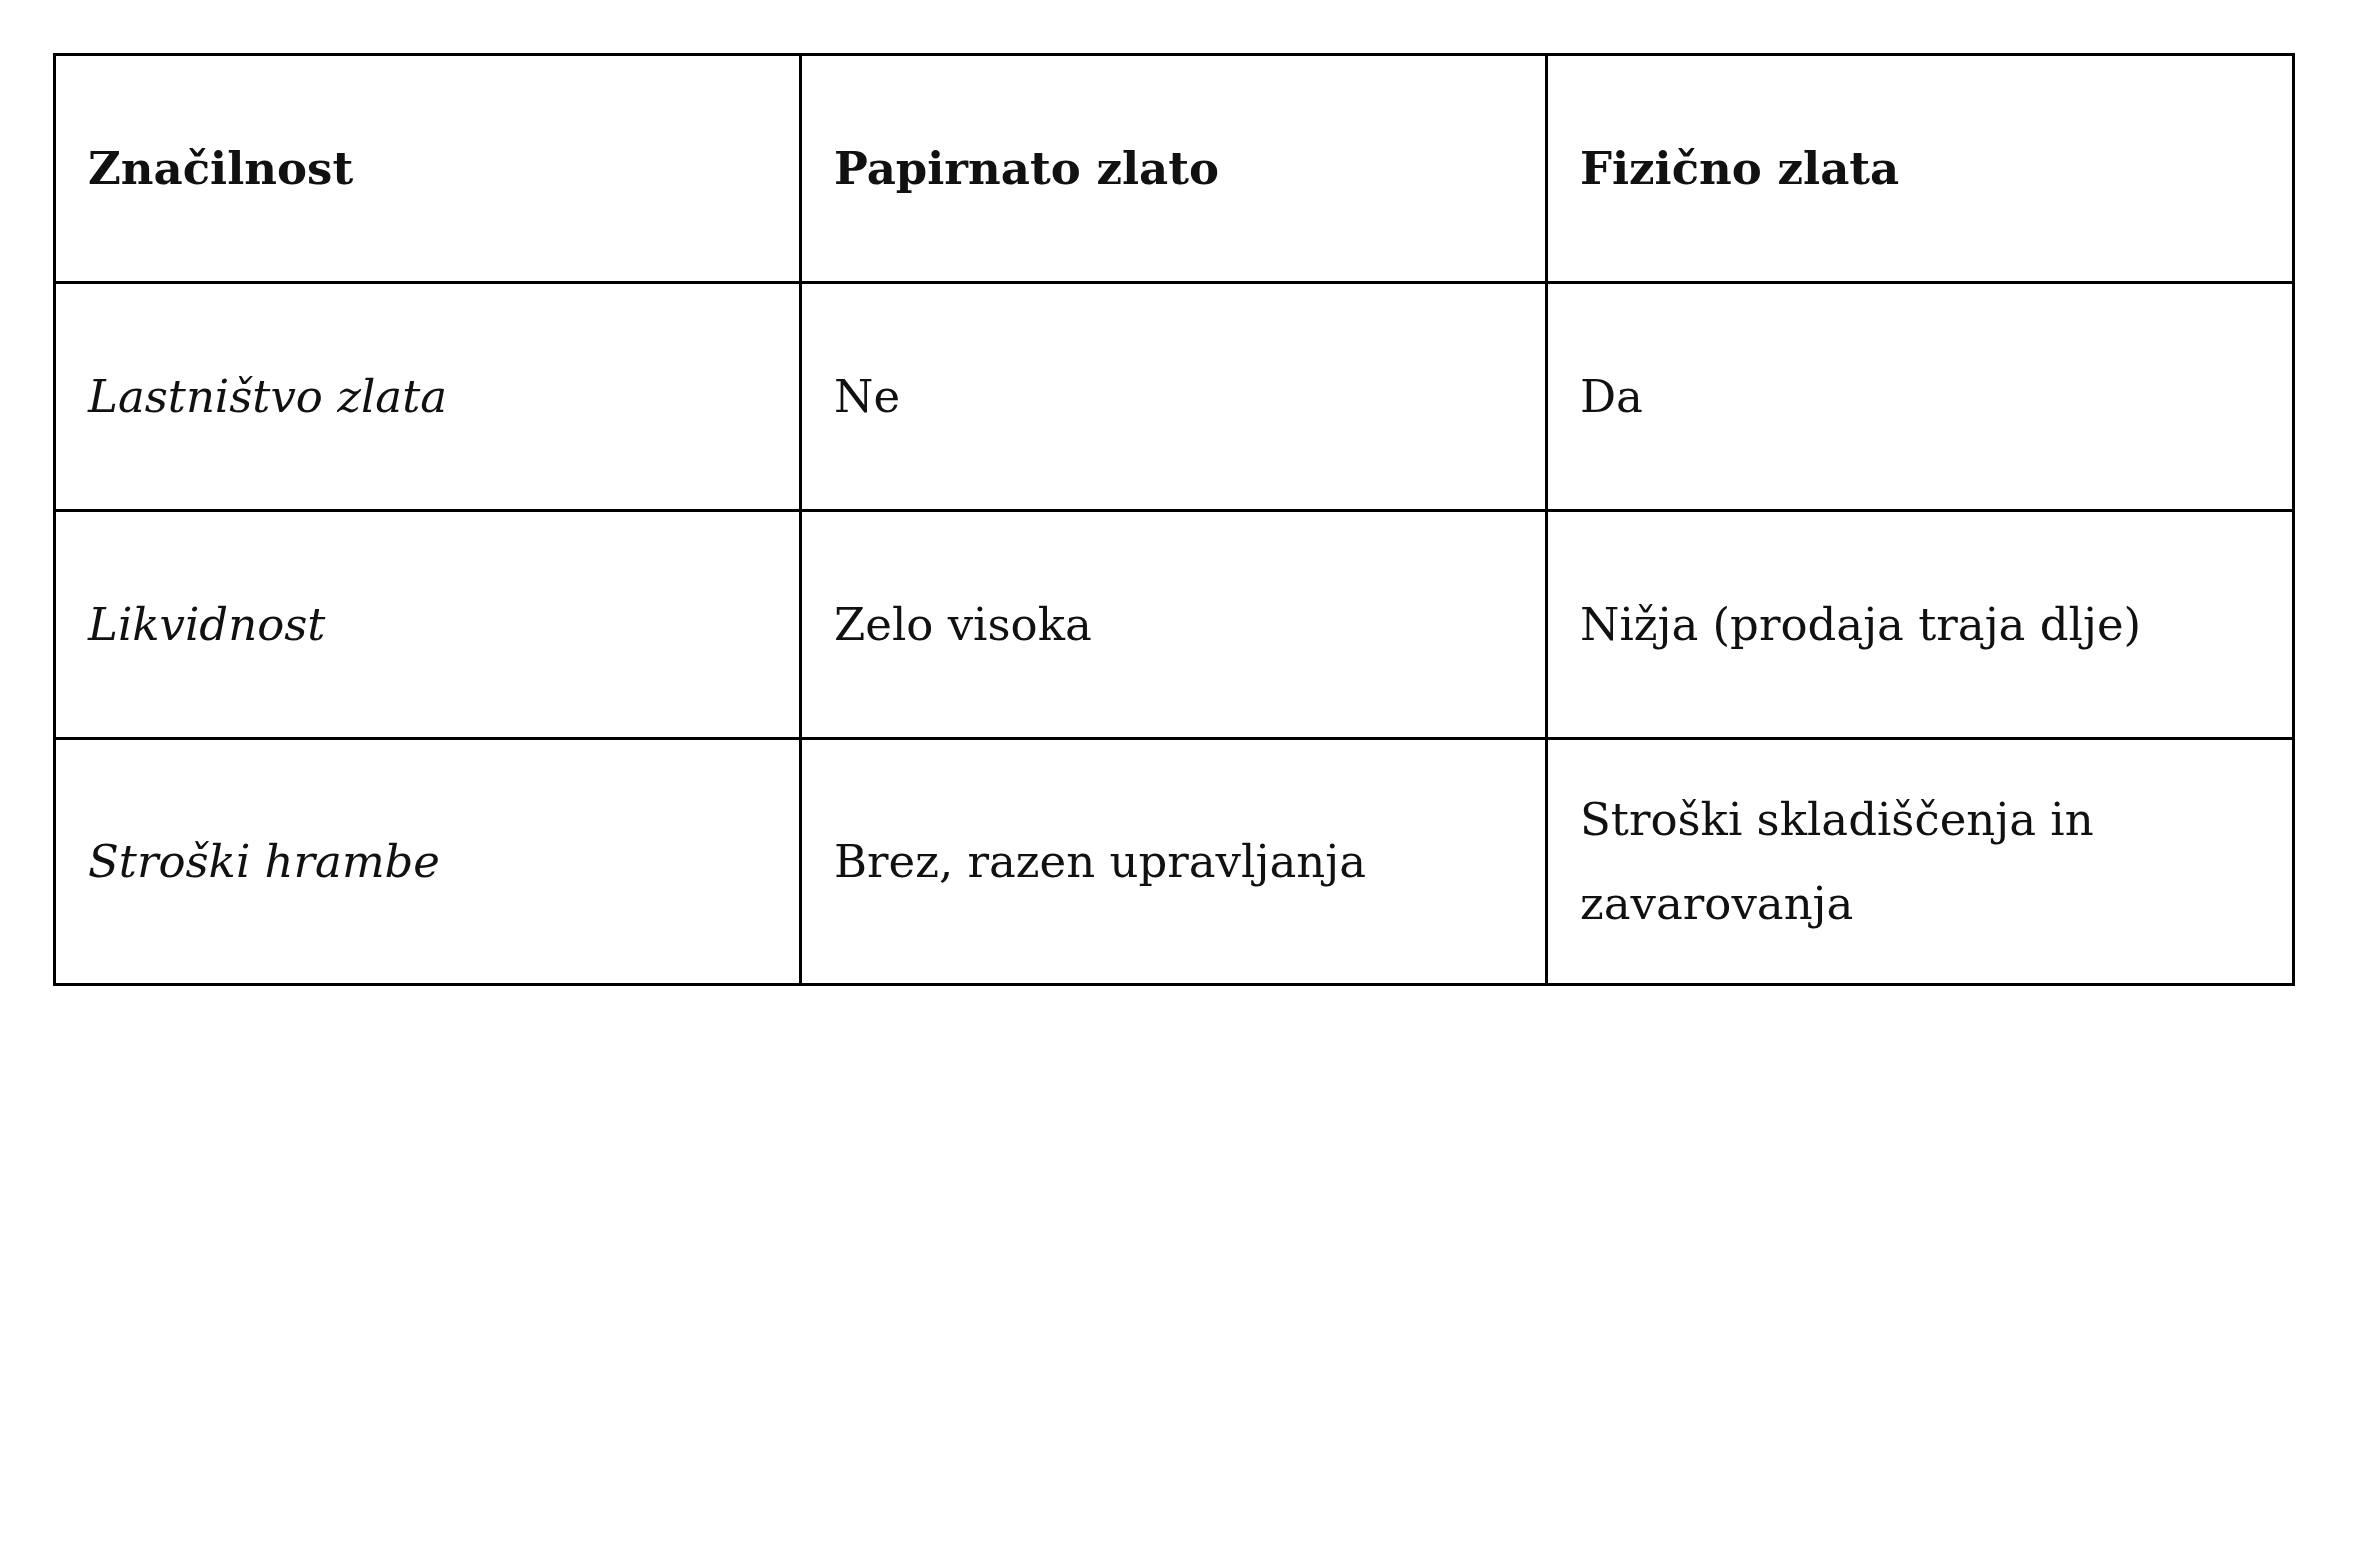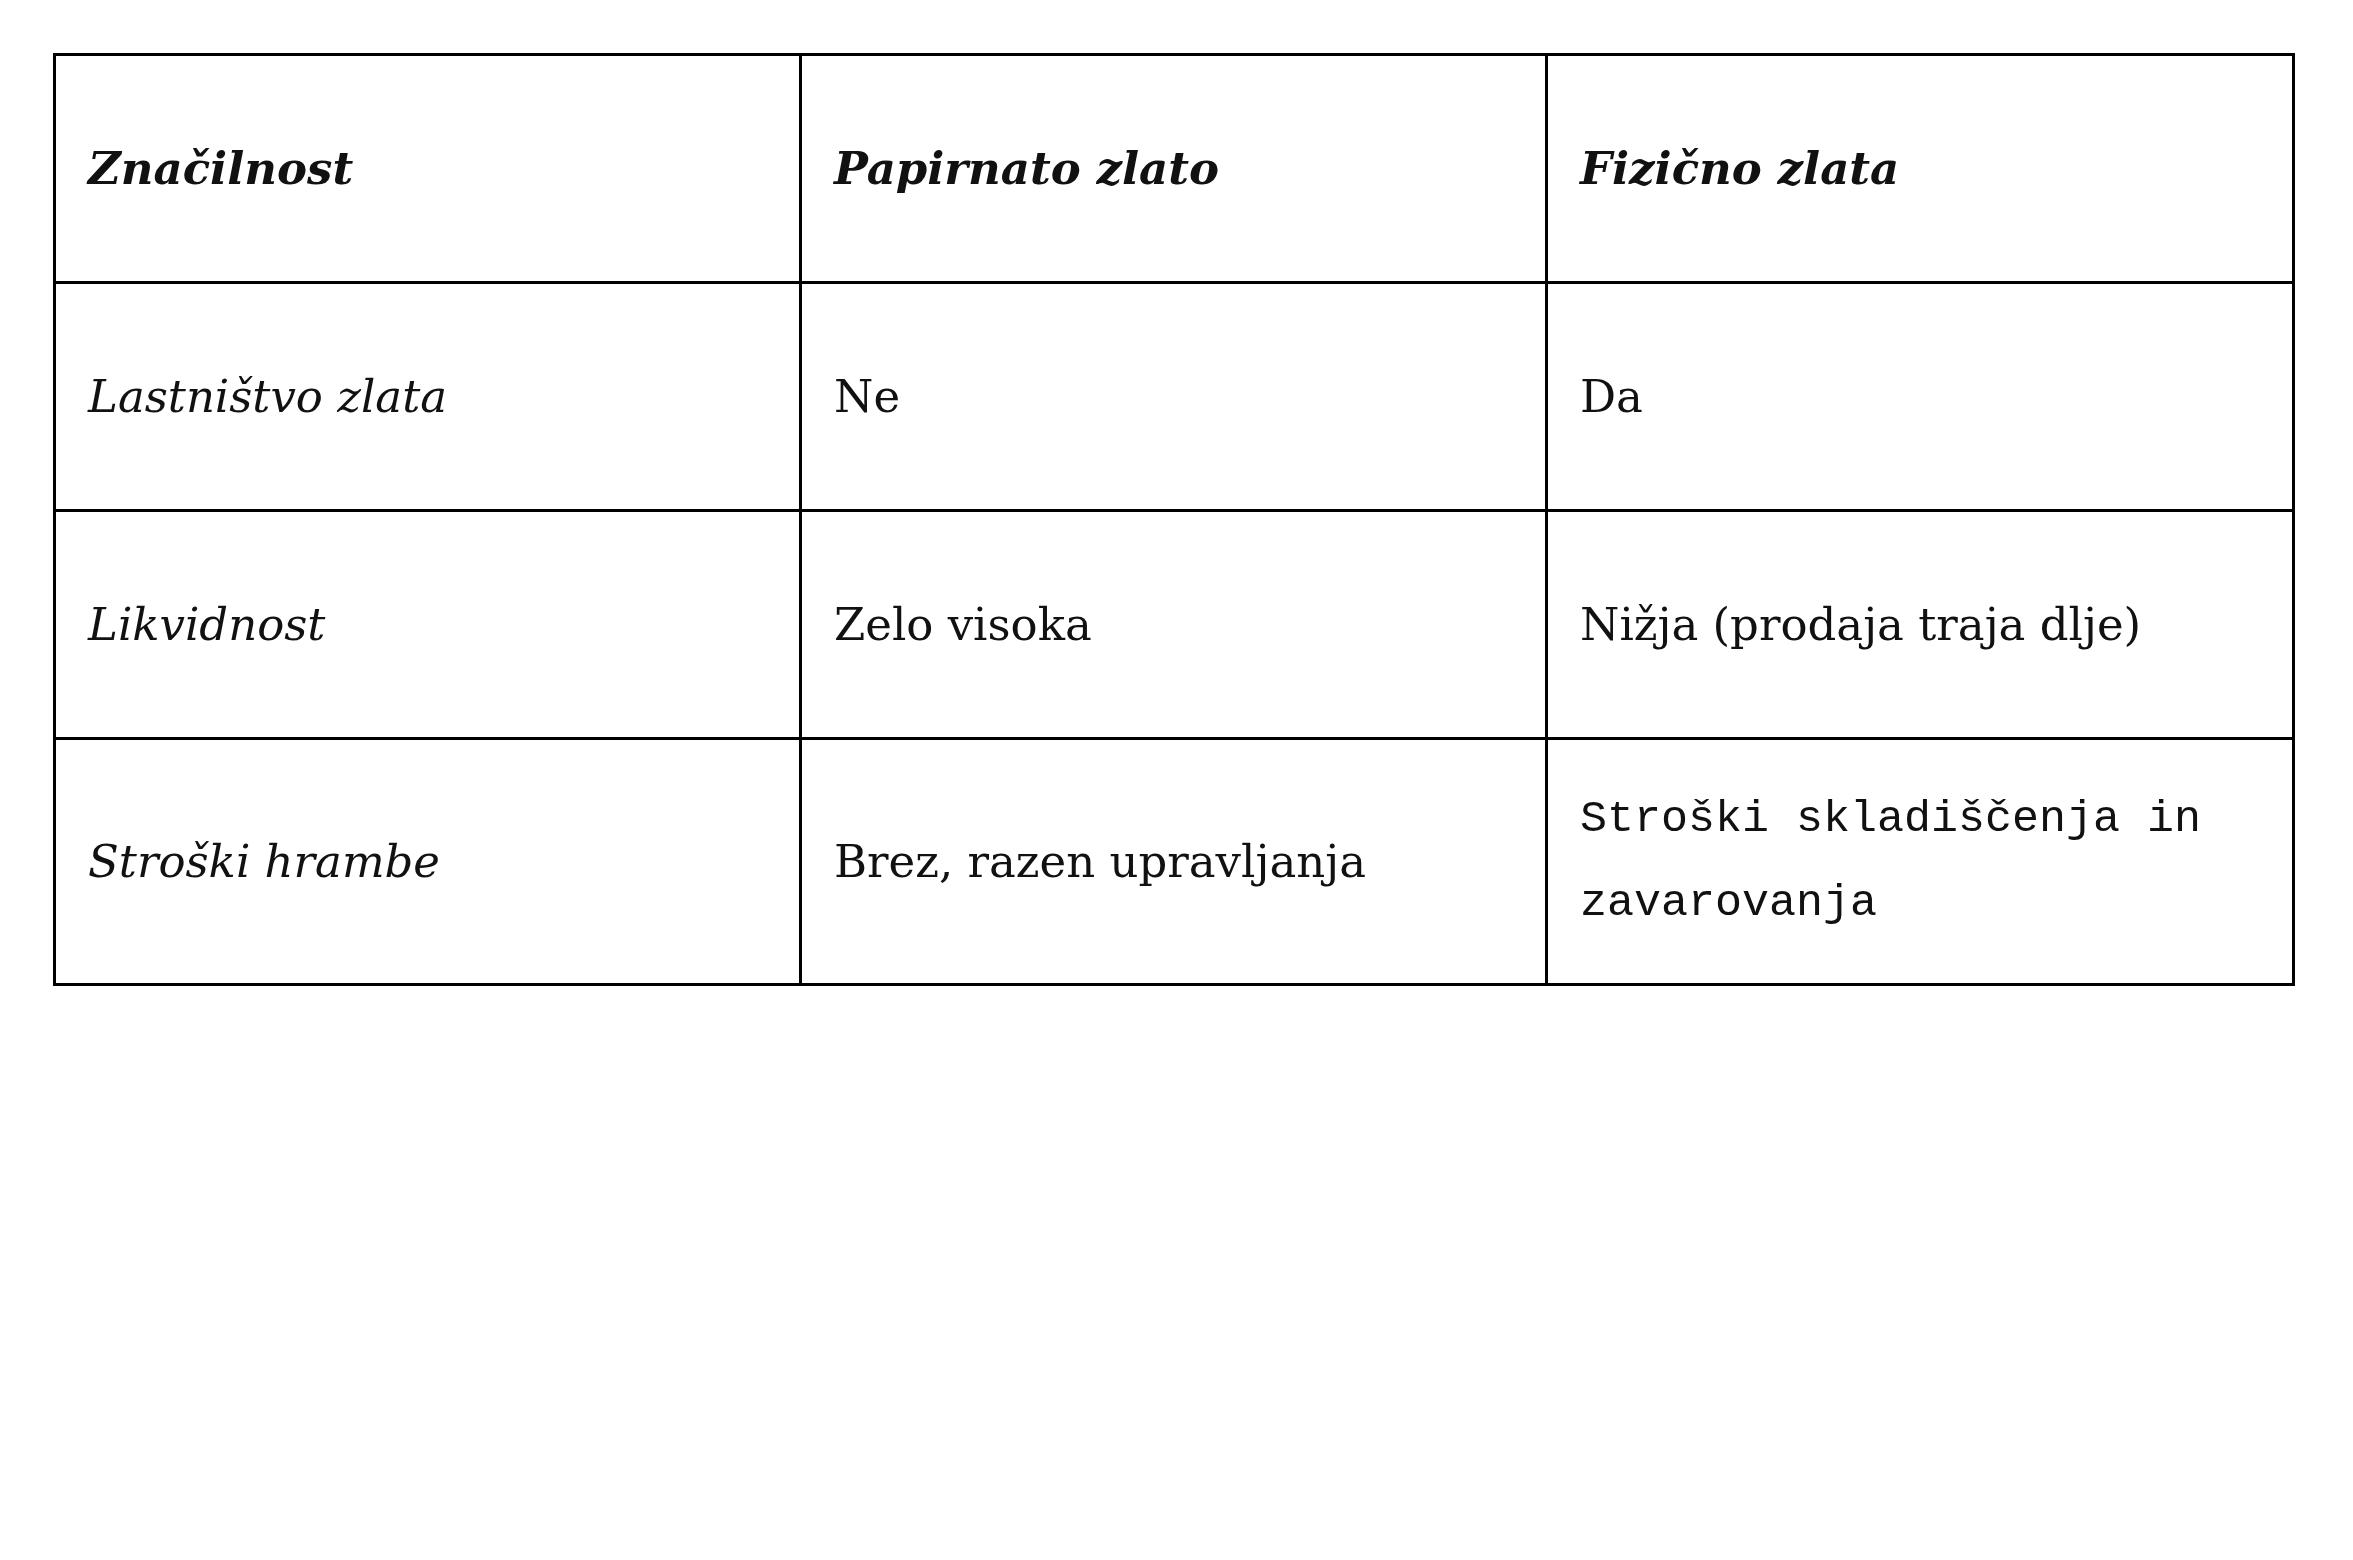--- a/index.html
+++ b/index.html
@@ -5,21 +5,21 @@
   html, body { margin:0; padding:0; background:#ffffff; }
   body { width:2354px; height:1561px; position:relative; overflow:hidden;
          font-family:"DejaVu Serif","Liberation Serif",serif; }
   table.cmp { position:absolute; left:53px; top:53px; width:2239px;
               border-collapse:collapse; table-layout:fixed; }
   table.cmp td { border:3.1px solid #000; padding:0 0 0 32px; vertical-align:middle;
                  font-size:45px; line-height:84px; color:#111; }
   col.c1 { width:746px; } col.c2 { width:746px; } col.c3 { width:747px; }
   tr.h { height:228px; } tr.r1 { height:228px; } tr.r2 { height:226px; }
   tr.r3 { height:228px; } tr.r4 { height:228px; } tr.r5 { height:246px; }
-  td.head { color:#0070C0; font-weight:bold;font-style:italic; }
+  td.head { color:#0070C0; font-weight:bold; }
   td.feat { color:#E36C0A;font-style:italic; }
 </style>
 </head>
 <body>
 
 <table class="cmp">
   <colgroup>
       <col class="c1">
       <col class="c2">
       <col class="c3">
@@ -36,17 +36,17 @@
     <td>Da</td>
   </tr>
   <tr class="r4">
     <td class="feat">Likvidnost</td>
     <td>Zelo visoka</td>
     <td>Nižja (prodaja traja dlje)</td>
   </tr>
   <tr class="r5">
     <td class="feat">Stroški hrambe</td>
     <td>Brez, razen upravljanja</td>
-    <td style="padding-right:23px;font-family:Liberation Mono, monospace;">Stroški skladiščenja in zavarovanja</td>
+    <td style="padding-right:23px;">Stroški skladiščenja in zavarovanja</td>
   </tr>
 </tbody>
   </table>
 
 
 </body></html>

